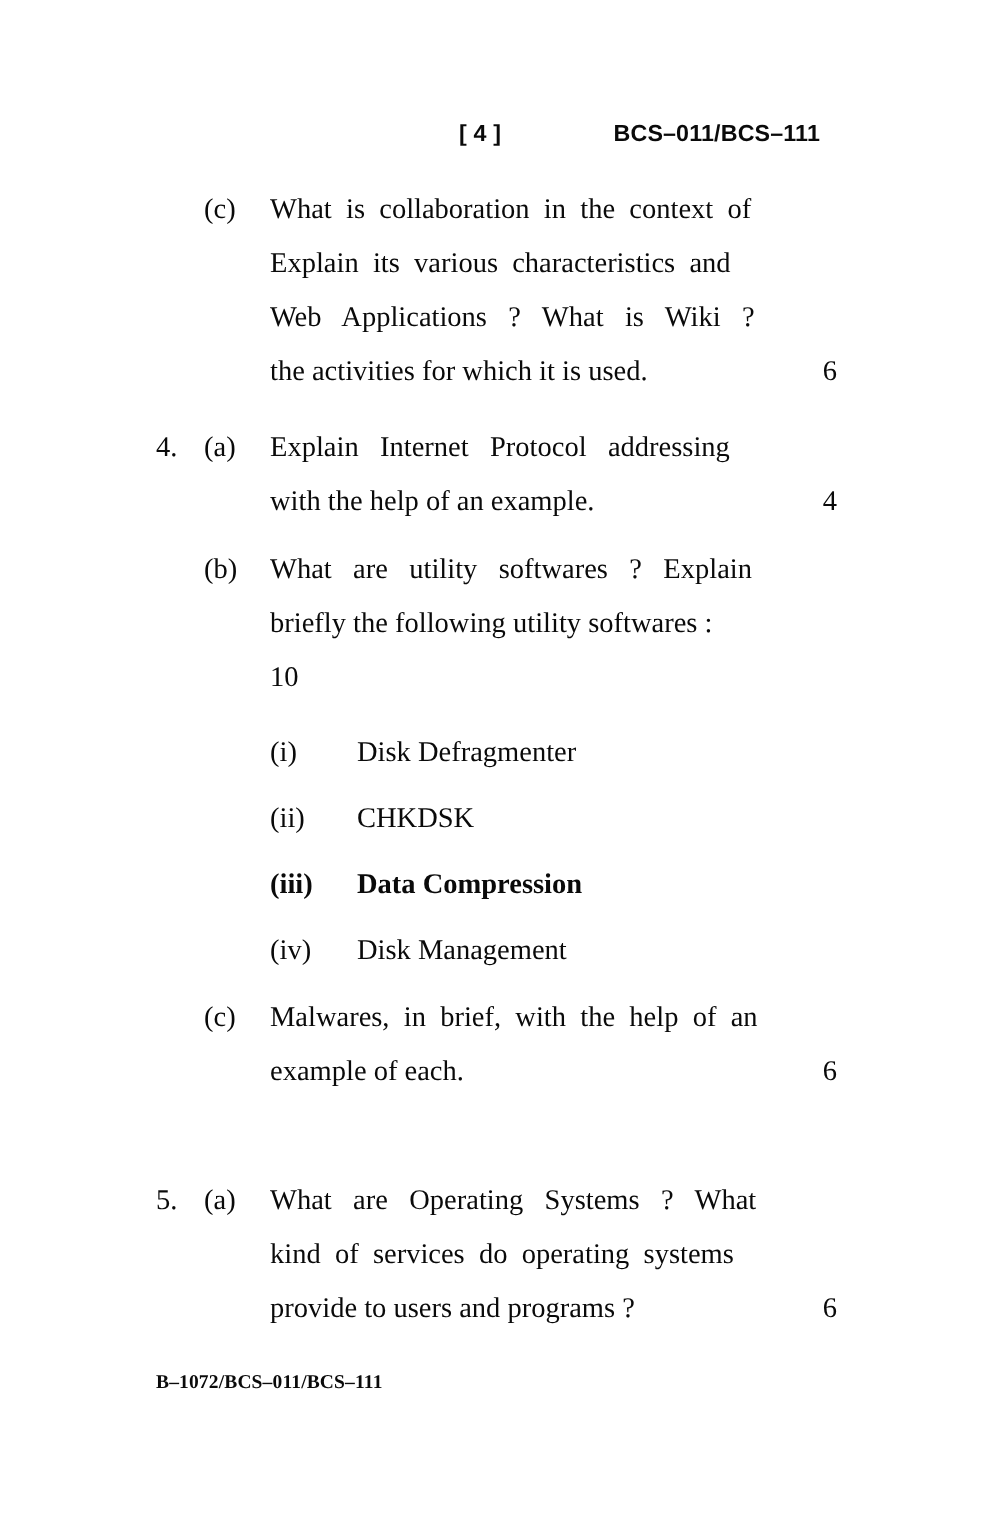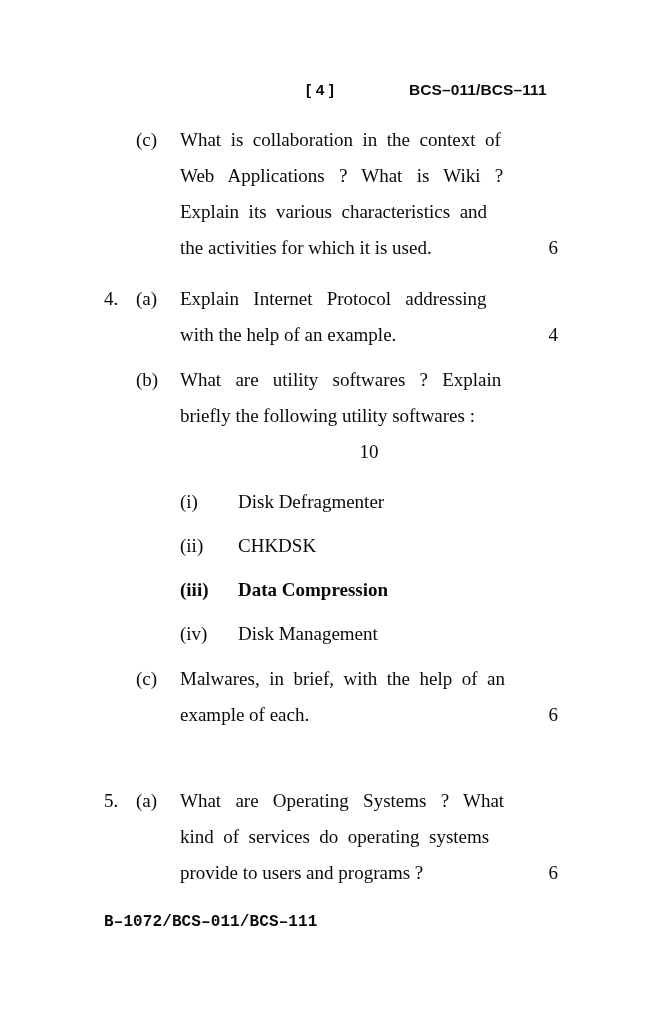--- a/index.html
+++ b/index.html
@@ -109,21 +109,21 @@
     width: 100%;
     height: 36px;
     white-space: pre;
   }
   .markline .txt { white-space: pre; }
   .markline .marks { white-space: pre; }
 
   .marks-only {
     height: 36px;
     width: 100%;
-    text-align: center;
+    text-align: left;
     font-size: 19px;
     line-height: 36px;
     white-space: pre;
   }
 
   .ital { font-style: italic; }
 
   
   .subitem {
     position: absolute;
@@ -148,23 +148,23 @@
     line-height: 36px;
     white-space: pre;
     margin-left: 11px;
   }
 
   
   .page-footer {
     position: absolute;
     left: 104px;
     top: 913px;
-    font-family: Liberation Mono, monospace;
+    font-family: Liberation Serif, serif;
     font-weight: bold;
-    font-size: 16px;
+    font-size: 13px;
     letter-spacing: 0.1px;
     white-space: pre;
   }
 </style>
 </head>
 <body>
 
 <div class="page">
 
   <div class="page-header">
@@ -173,24 +173,24 @@
   </div>
 
   <div class="qblock" id="q0" style="top:122px;">
     <div class="qnum"></div>
     <div class="qletter">(c)</div>
     <div class="qbody">
       <div class="jline">
         <span>What  is  collaboration  in  the  context  of</span>
       </div>
       <div class="jline">
+        <span>Explain  its  various  characteristics  and</span>
+      </div>
+      <div class="jline">
         <span>Web   Applications   ?   What   is   Wiki   ?</span>
-      </div>
-      <div class="jline">
-        <span>Explain  its  various  characteristics  and</span>
       </div>
       <div class="markline">
         <span class="txt">the activities for which it is used.</span>
         <span class="marks">6</span>
       </div>
     </div>
   </div>
 
   <div class="qblock" id="q1" style="top:281px;">
     <div class="qnum">4.</div>

